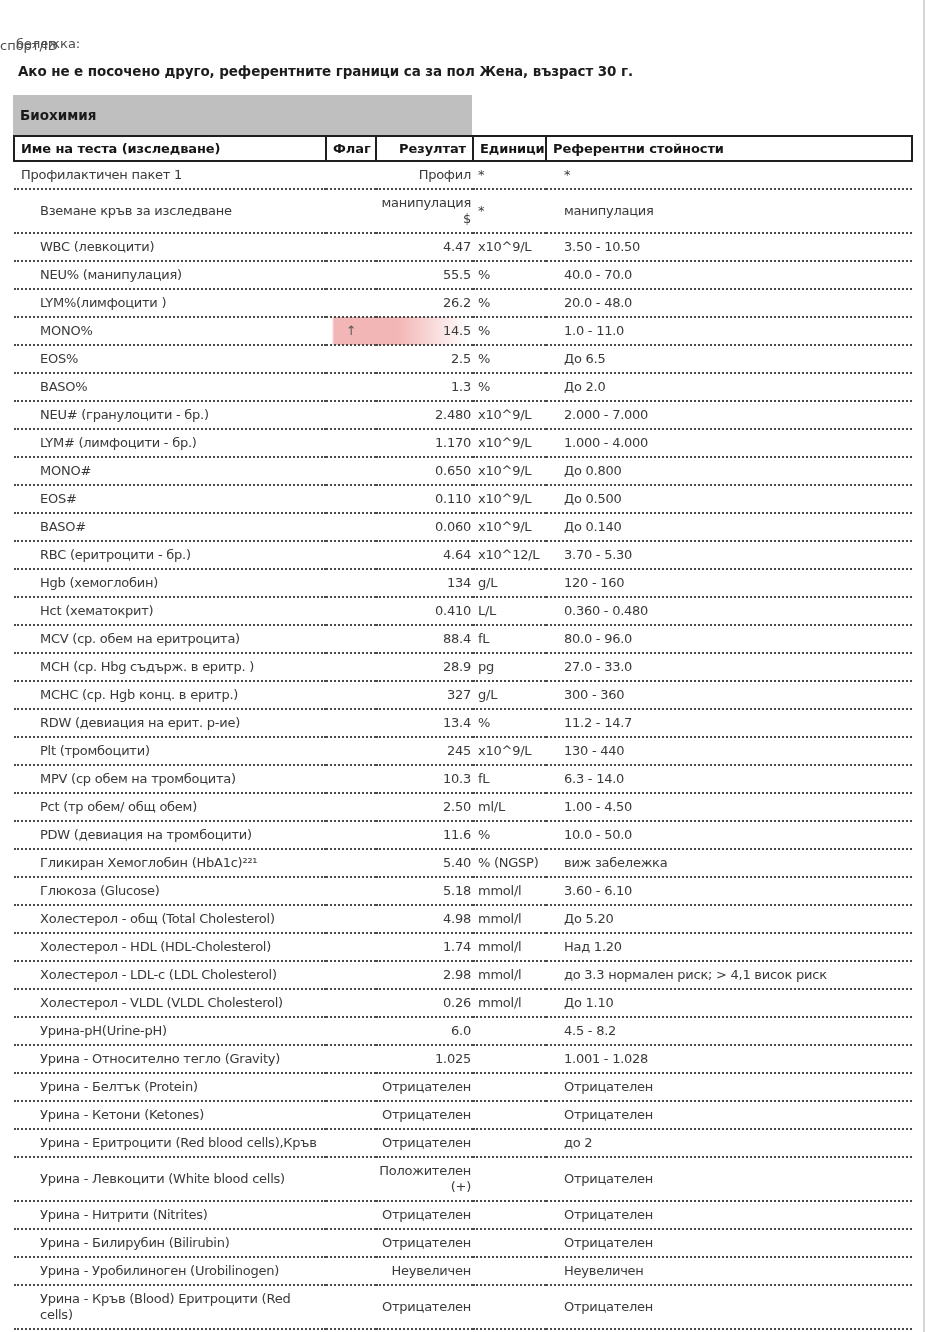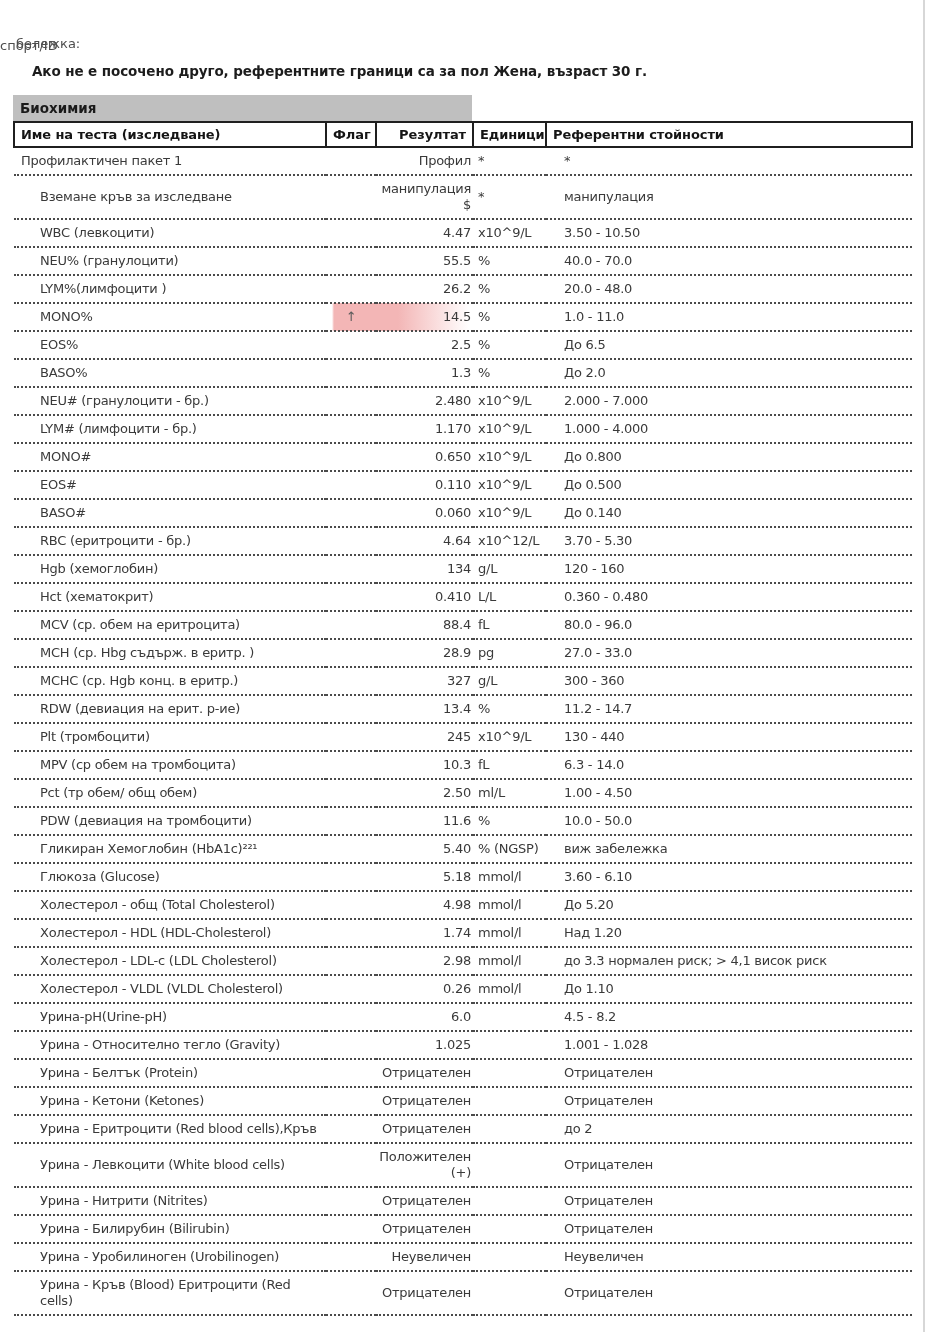--- a/index.html
+++ b/index.html
@@ -21,29 +21,29 @@
     position:absolute;left:923px;top:0;width:2px;height:1332px;
     background:#d7d7d7;
   }
   .top-label{
     position:absolute;left:0;
     font-size:13px;color:#4d4d4d;white-space:nowrap;
   }
   .top-label.l1{top:10px;margin-top:28px;}
   .top-label.l2{top:36px;padding-left:16px;}
   .notice{
-    position:absolute;left:32px;top:63px;
+    position:absolute;left:18px;top:63px;
     font-size:13.5px;font-weight:700;color:var(--ink-dark);
     white-space:nowrap;letter-spacing:-0.1px;
   }
   .report{
     position:absolute;left:13px;top:95px;width:898px;
   }
   .section-bar{
-    width:459px;height:26px;
+    width:459px;height:40px;
     background:var(--bar-gray);
     display:flex;align-items:center;
     box-sizing:border-box;padding-left:7px;
     font-size:13.5px;font-weight:700;color:#1a1a1a;
   }
   table.lab{
     border-collapse:collapse;
     table-layout:fixed;
     width:898px;
     font-size:13px;
@@ -135,21 +135,21 @@
     <td class="c-ref">манипулация</td>
   </tr>
           <tr>
     <td class="c-name">WBC (левкоцити)</td>
     <td class="c-flag"><span></span></td>
     <td class="c-result">4.47</td>
     <td class="c-units">x10^9/L</td>
     <td class="c-ref">3.50 - 10.50</td>
   </tr>
           <tr>
-    <td class="c-name">NEU% (гранулоцити)</td>
+    <td class="c-name">NEU% (манипулация)</td>
     <td class="c-flag"><span></span></td>
     <td class="c-result">55.5</td>
     <td class="c-units">%</td>
     <td class="c-ref">40.0 - 70.0</td>
   </tr>
           <tr>
     <td class="c-name">LYM%(лимфоцити )</td>
     <td class="c-flag"><span></span></td>
     <td class="c-result">26.2</td>
     <td class="c-units">%</td>

